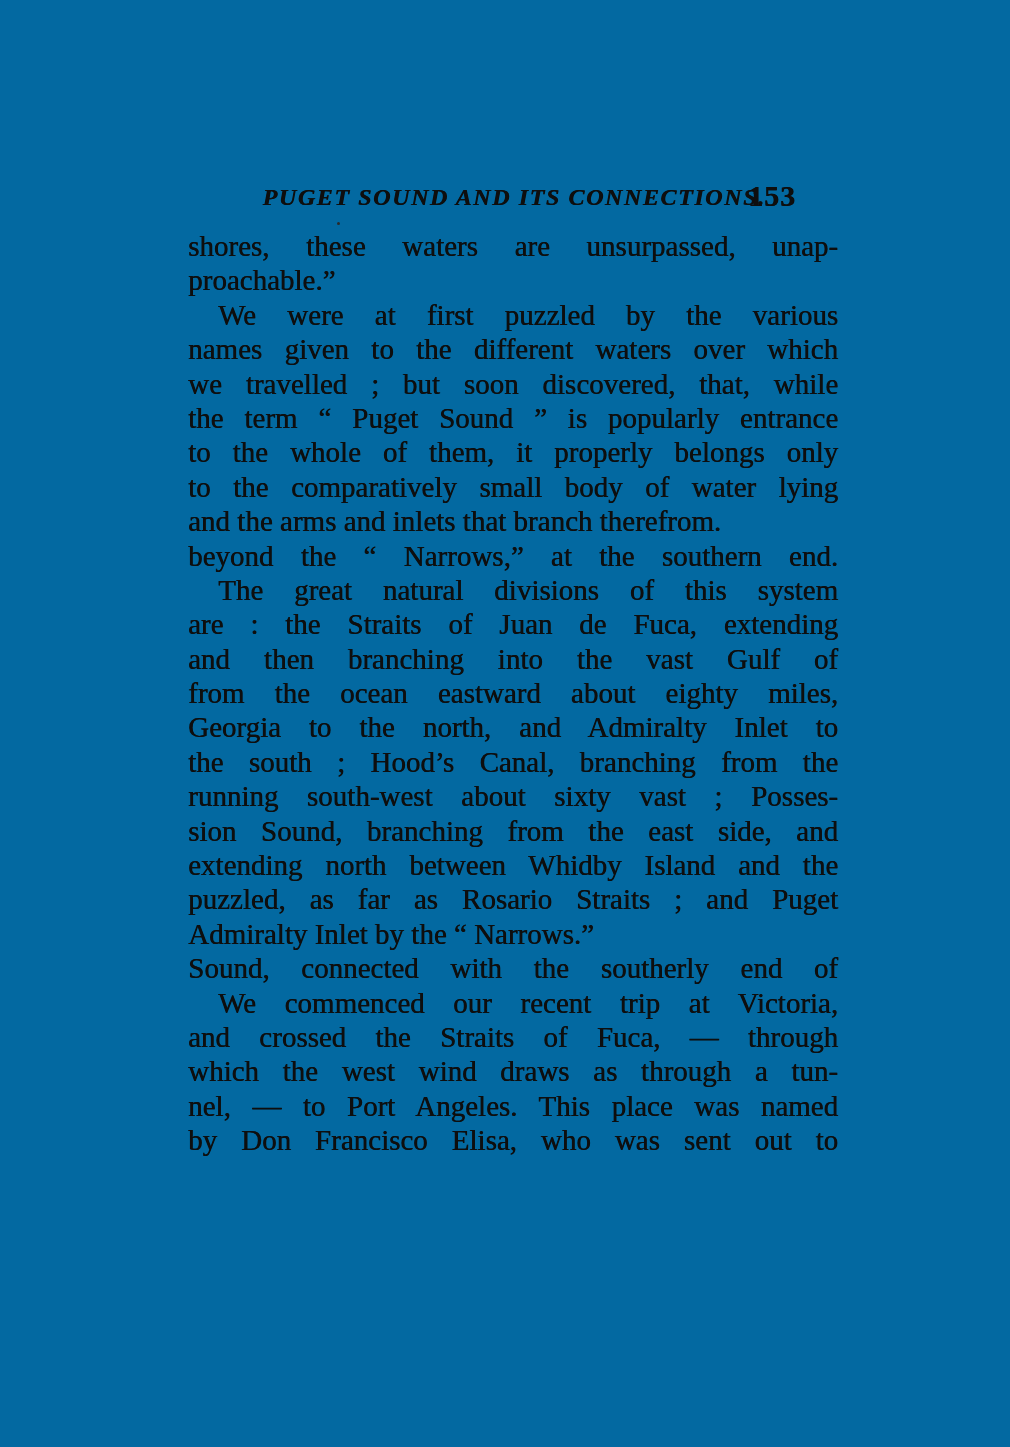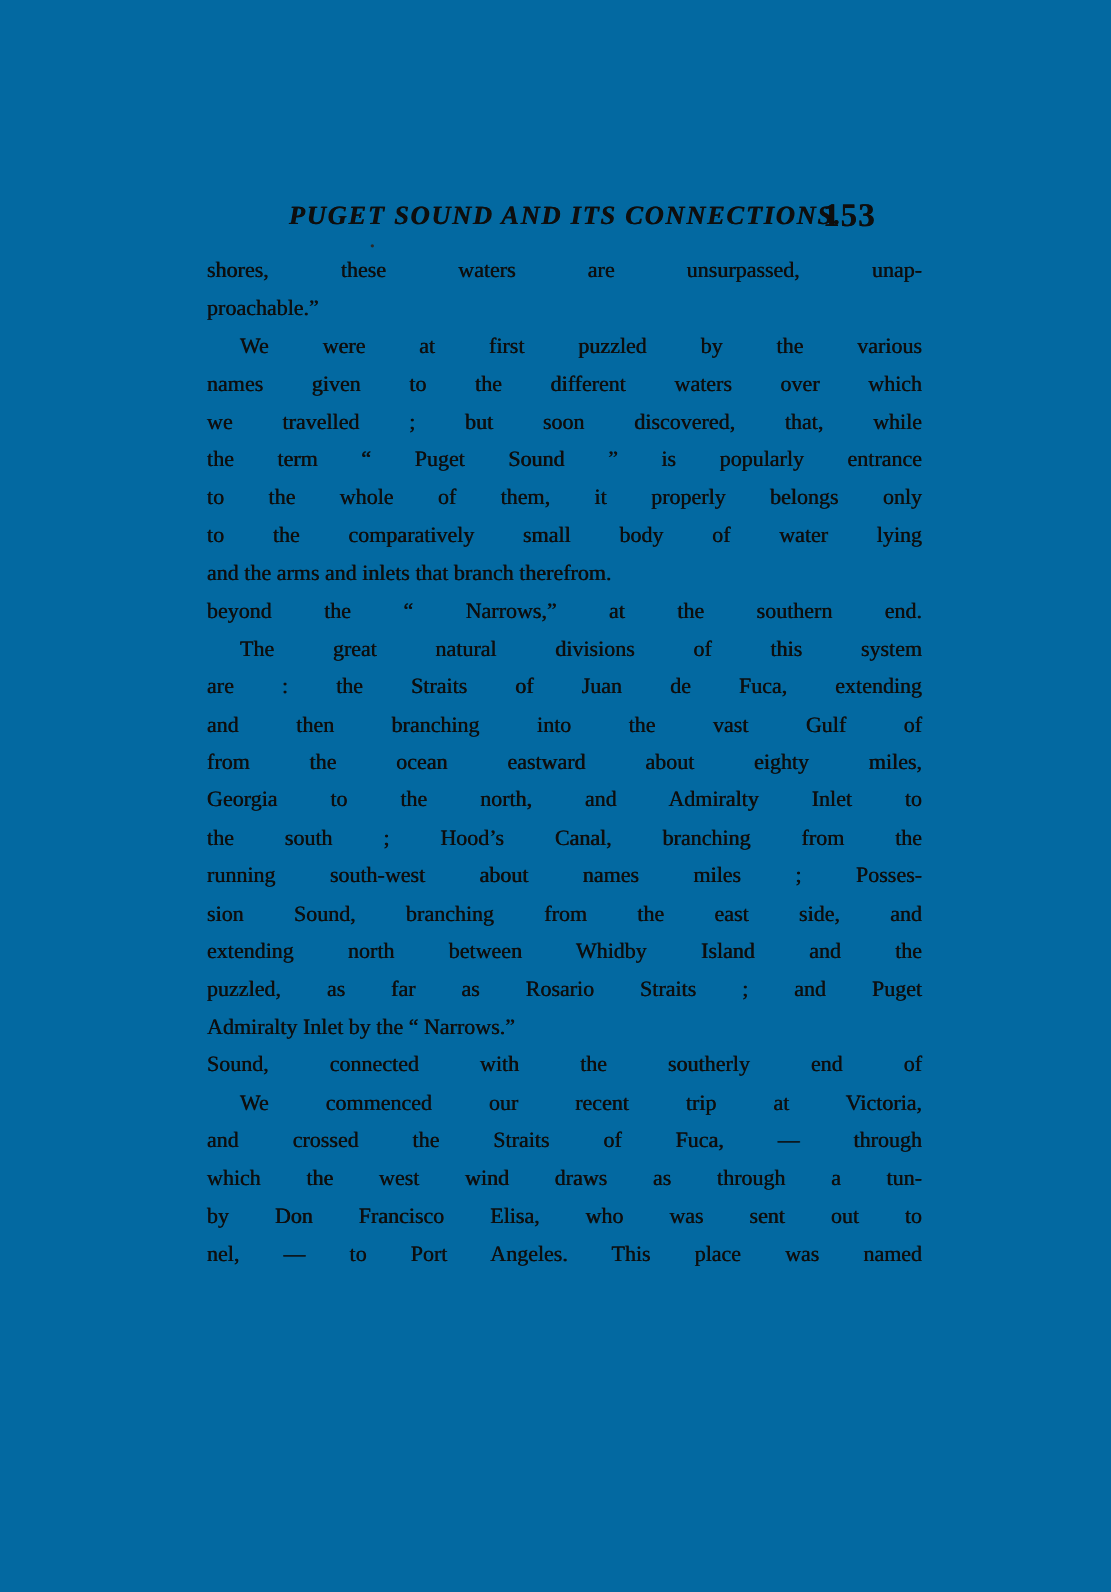--- a/index.html
+++ b/index.html
@@ -43,21 +43,21 @@
     font-size: 30px;
     font-weight: bold;
     letter-spacing: 1px;
     text-shadow: 0.4px 0 0 currentColor;
   }
   .body-text {
     position: absolute;
     left: 188px;
     top: 229px;
     width: 650px;
-    font-size: 20px;
+    font-size: 29px;
     line-height: 34.4px;
     text-shadow: 0.5px 0 0 currentColor;
   }
   .line {
     text-align: justify;
     text-align-last: justify;
     height: 34.4px;
     white-space: nowrap;
   }
   .line.par-end {
@@ -98,26 +98,26 @@
     <div class="line">to the whole of them, it properly belongs only</div>
     <div class="line">to the comparatively small body of water lying</div>
     <div class="line par-end">and the arms and inlets that branch therefrom.</div>
     <div class="line">beyond the “ Narrows,” at the southern end.</div>
     <div class="line indent">The great natural divisions of this system</div>
     <div class="line">are : the Straits of Juan de Fuca, extending</div>
     <div class="line">and then branching into the vast Gulf of</div>
     <div class="line">from the ocean eastward about eighty miles,</div>
     <div class="line">Georgia to the north, and Admiralty Inlet to</div>
     <div class="line">the south ; Hood’s Canal, branching from the</div>
-    <div class="line">running south-west about names miles ; Posses-</div>
+    <div class="line">running south-west about sixty vast ; Posses-</div>
     <div class="line">sion Sound, branching from the east side, and</div>
     <div class="line">extending north between Whidby Island and the</div>
     <div class="line">puzzled, as far as Rosario Straits ; and Puget</div>
     <div class="line par-end">Admiralty Inlet by the “ Narrows.”</div>
     <div class="line">Sound, connected with the southerly end of</div>
     <div class="line indent">We commenced our recent trip at Victoria,</div>
     <div class="line">and crossed the Straits of Fuca, — through</div>
     <div class="line">which the west wind draws as through a tun-</div>
+    <div class="line">nel, — to Port Angeles.  This place was named</div>
     <div class="line">by Don Francisco Elisa, who was sent out to</div>
-    <div class="line">nel, — to Port Angeles.  This place was named</div>
   </main>
 
 </div>
 
 </body></html>

